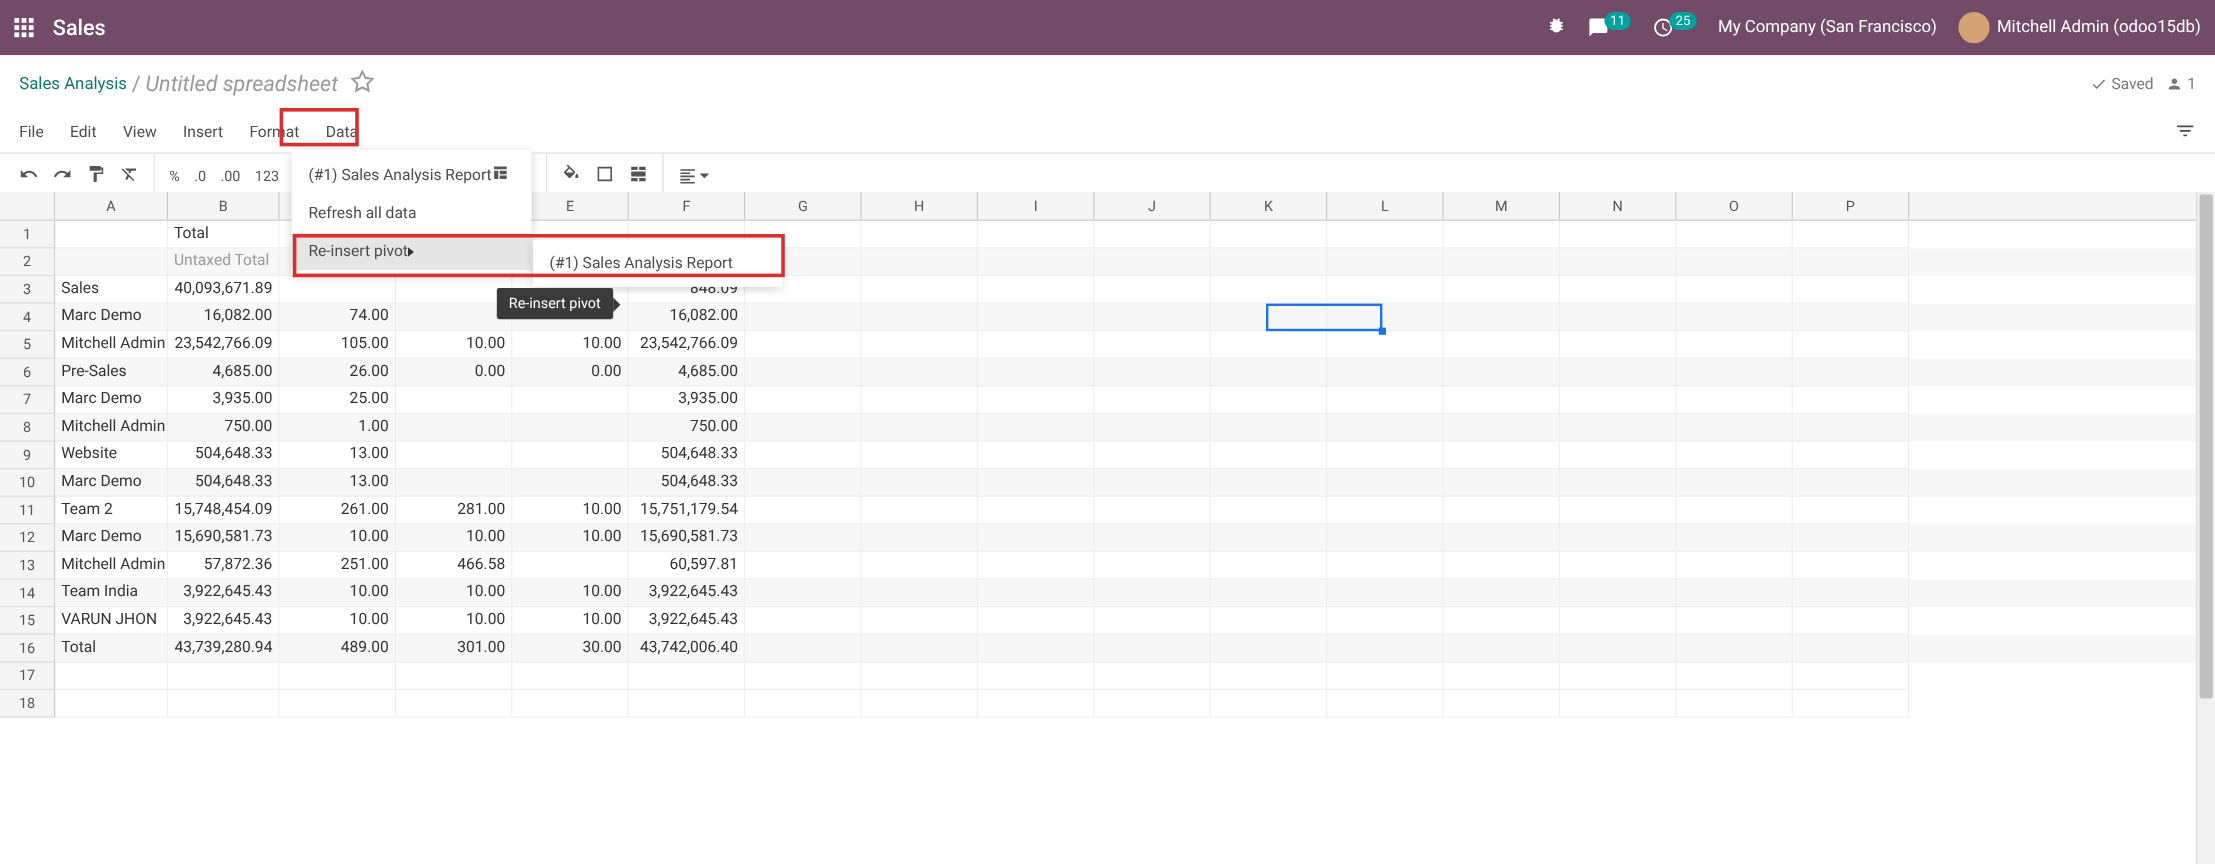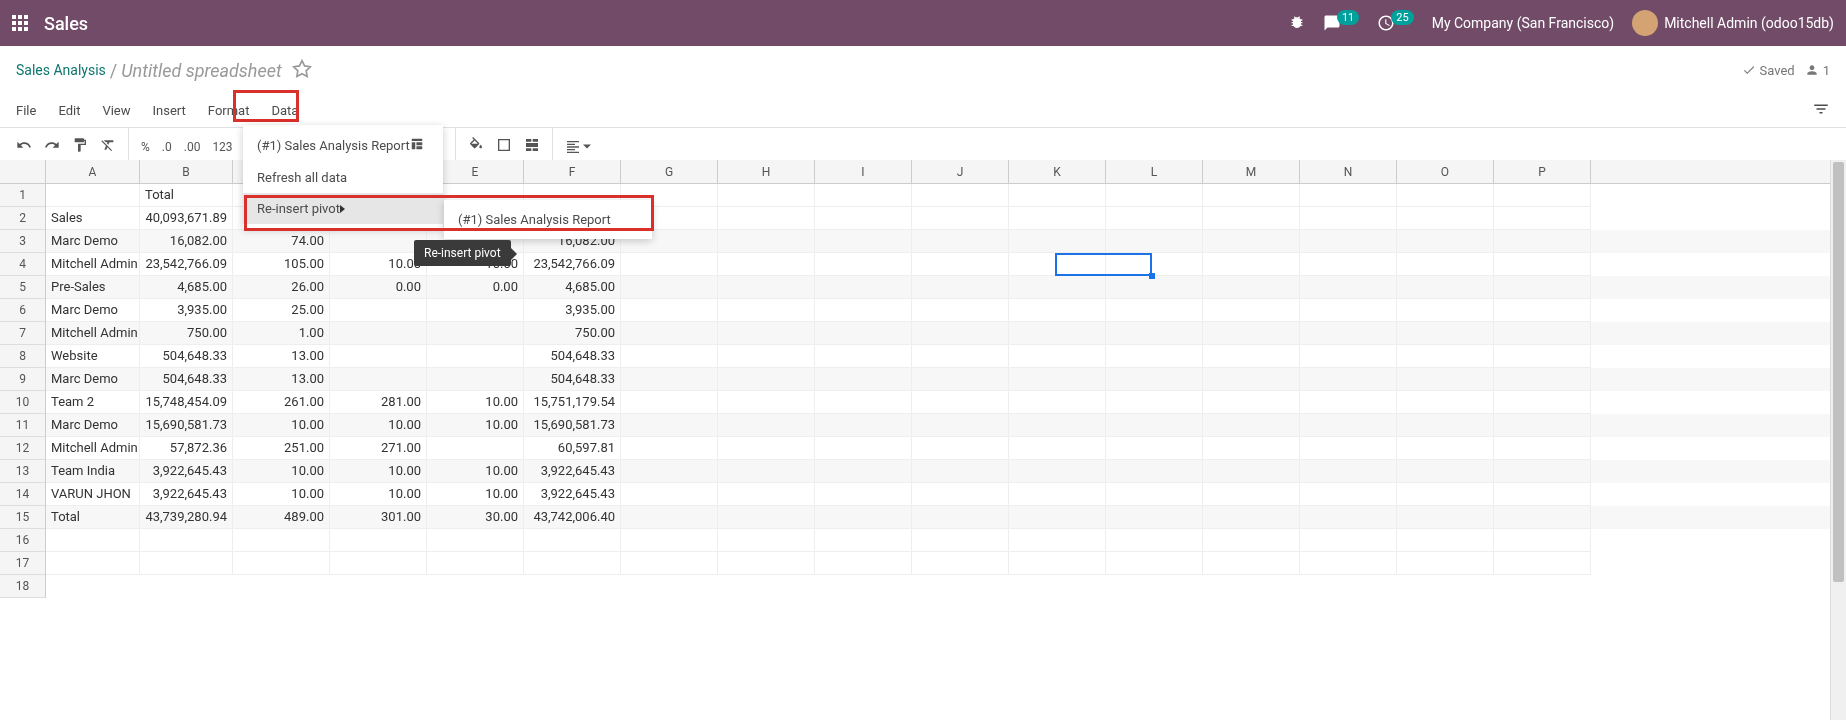--- a/index.html
+++ b/index.html
@@ -275,20 +275,38 @@
           <div class="cell" style="width: 97px;"></div>
           <div class="cell" style="width: 97px;"></div>
           <div class="cell" style="width: 97px;"></div>
           <div class="cell" style="width: 97px;"></div>
           <div class="cell" style="width: 97px;"></div>
           <div class="cell" style="width: 97px;"></div>
           <div class="cell" style="width: 97px;"></div>
           <div class="cell" style="width: 97px;"></div>
           <div class="cell" style="width: 97px;"></div>
         </div>
+        <div class="grid-row row-shade">
+          <div class="cell" style="width: 94px;"></div>
+          <div class="cell grey" style="width: 93px;">Untaxed Total</div>
+          <div class="cell" style="width: 97px;"></div>
+          <div class="cell" style="width: 97px;"></div>
+          <div class="cell" style="width: 97px;"></div>
+          <div class="cell" style="width: 97px;"></div>
+          <div class="cell" style="width: 97px;"></div>
+          <div class="cell" style="width: 97px;"></div>
+          <div class="cell" style="width: 97px;"></div>
+          <div class="cell" style="width: 97px;"></div>
+          <div class="cell" style="width: 97px;"></div>
+          <div class="cell" style="width: 97px;"></div>
+          <div class="cell" style="width: 97px;"></div>
+          <div class="cell" style="width: 97px;"></div>
+          <div class="cell" style="width: 97px;"></div>
+          <div class="cell" style="width: 97px;"></div>
+        </div>
         <div class="grid-row">
           <div class="cell bold" style="width: 94px;">Sales</div>
           <div class="cell num" style="width: 93px;">40,093,671.89</div>
           <div class="cell" style="width: 97px;"></div>
           <div class="cell" style="width: 97px;"></div>
           <div class="cell" style="width: 97px;"></div>
           <div class="cell num" style="width: 97px;">848.09</div>
           <div class="cell" style="width: 97px;"></div>
           <div class="cell" style="width: 97px;"></div>
           <div class="cell" style="width: 97px;"></div>
@@ -459,21 +477,21 @@
           <div class="cell" style="width: 97px;"></div>
           <div class="cell" style="width: 97px;"></div>
           <div class="cell" style="width: 97px;"></div>
           <div class="cell" style="width: 97px;"></div>
           <div class="cell" style="width: 97px;"></div>
         </div>
         <div class="grid-row">
           <div class="cell" style="width: 94px;">Mitchell Admin</div>
           <div class="cell num" style="width: 93px;">57,872.36</div>
           <div class="cell num" style="width: 97px;">251.00</div>
-          <div class="cell num" style="width: 97px;">271.00</div>
+          <div class="cell num" style="width: 97px;">466.58</div>
           <div class="cell" style="width: 97px;"></div>
           <div class="cell num" style="width: 97px;">60,597.81</div>
           <div class="cell" style="width: 97px;"></div>
           <div class="cell" style="width: 97px;"></div>
           <div class="cell" style="width: 97px;"></div>
           <div class="cell" style="width: 97px;"></div>
           <div class="cell" style="width: 97px;"></div>
           <div class="cell" style="width: 97px;"></div>
           <div class="cell" style="width: 97px;"></div>
           <div class="cell" style="width: 97px;"></div>

